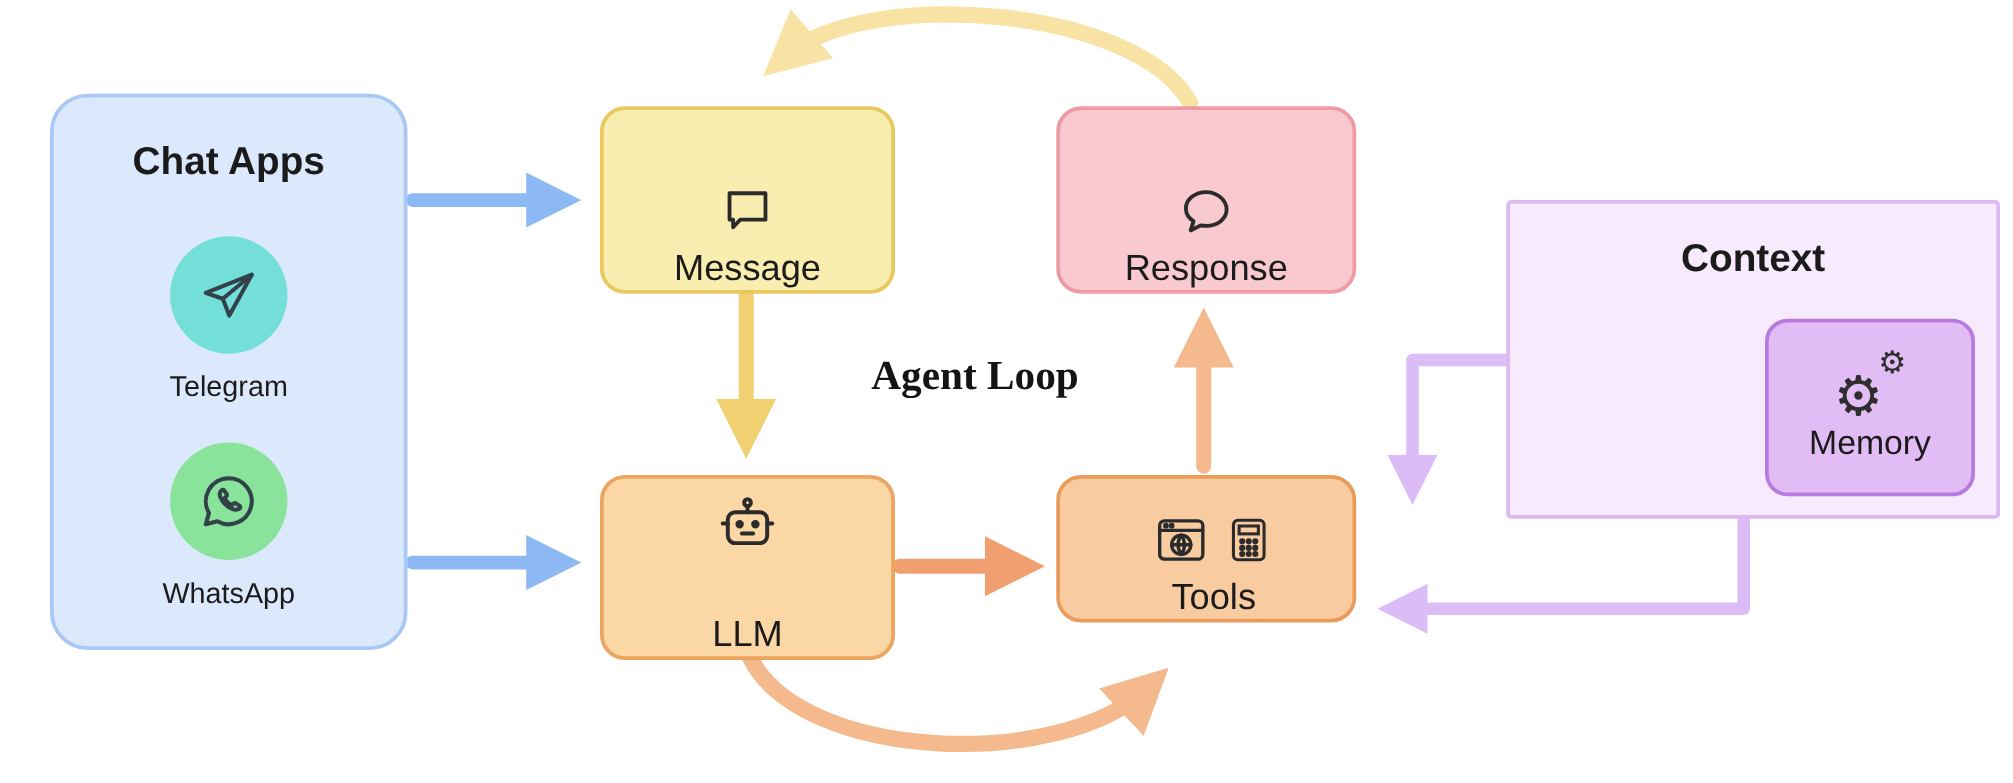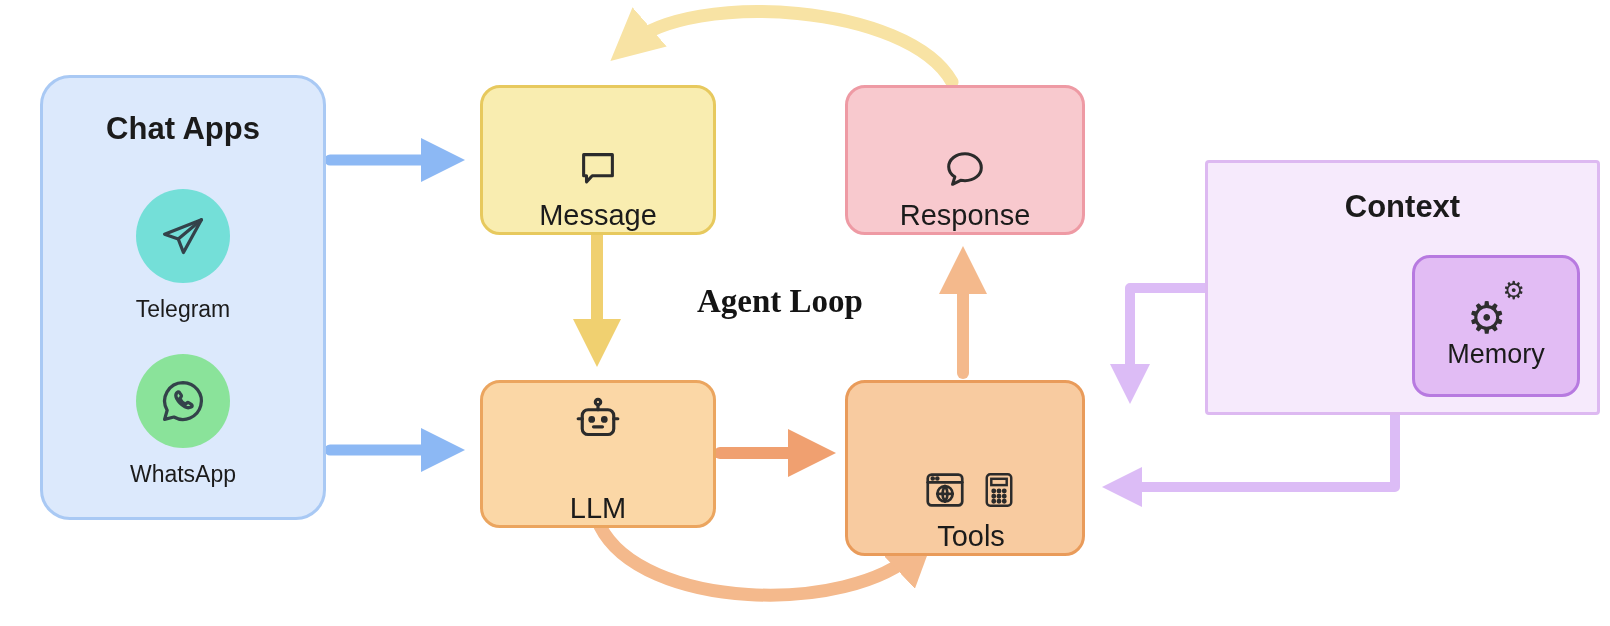--- a/index.html
+++ b/index.html
@@ -35,21 +35,21 @@
   .circle-whatsapp{background:var(--whatsapp-circle);}
   .app-circle svg{width:52px;height:52px;}
   .app-label{font-size:23px;color:var(--ink);}
 
   
   .node{display:flex;flex-direction:column;align-items:center;justify-content:flex-end;gap:7px;
     border-radius:20px;border:3px solid;}
   .node-message{left:480px;top:85px;width:236px;height:150px;background:var(--message-fill);border-color:var(--message-border);}
   .node-response{left:845px;top:85px;width:240px;height:150px;background:var(--response-fill);border-color:var(--response-border);}
   .node-llm{left:480px;top:380px;width:236px;height:148px;background:var(--llm-fill);border-color:var(--llm-border);gap:44px;}
-  .node-tools{left:845px;top:380px;width:240px;height:176px;background:var(--tools-fill);border-color:var(--tools-border);padding-left:12px;}
+  .node-tools{left:845px;top:380px;width:240px;height:118px;background:var(--tools-fill);border-color:var(--tools-border);padding-left:12px;}
   .node-icon svg{display:block;}
   .node-label{font-size:29px;color:var(--ink);}
   .icon-row{display:flex;align-items:center;gap:10px;}
 
   .agent-loop{left:655px;top:283px;width:250px;text-align:center;font-size:33px;font-weight:600;color:#141414;font-family:Liberation Serif, serif;}
 
   
   .context{left:1205px;top:160px;width:395px;height:255px;background:var(--context-fill);
     border:3px solid var(--context-border);border-radius:4px;}
   .context-title{position:absolute;top:26px;left:0;width:100%;text-align:center;

